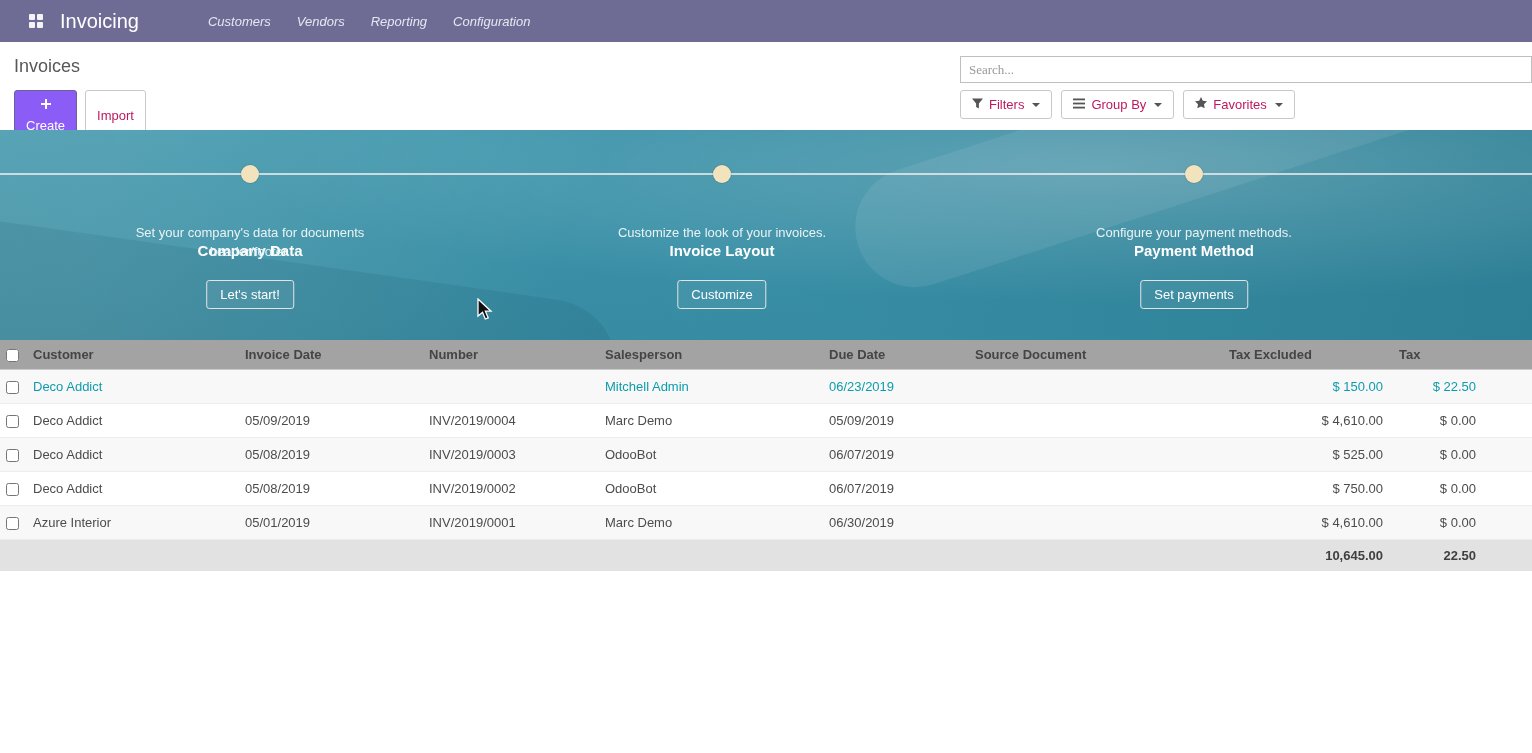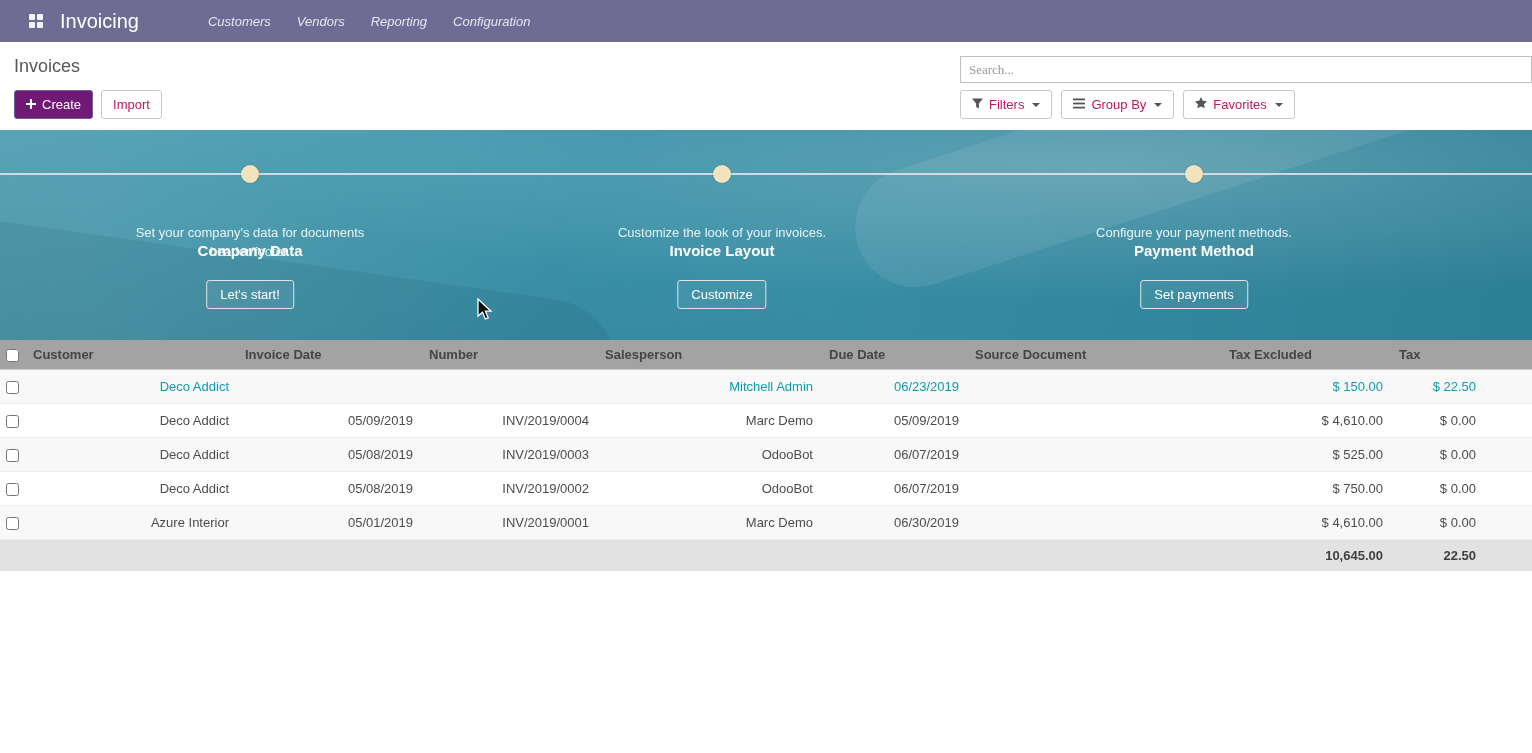--- a/index.html
+++ b/index.html
@@ -38,21 +38,21 @@
   .search-input::placeholder { color: #9a9a9a; }
   .cp-left-buttons { position: absolute; left: 14px; top: 48px; display: flex; gap: 8px; }
   .cp-right-buttons { position: absolute; left: 960px; top: 48px; display: flex; gap: 9px; }
   .btn {
     display: inline-flex; align-items: center; gap: 6px;
     font-family: "Liberation Sans", sans-serif;
     font-size: 13px; padding: 6px 11px; border-radius: 3px;
     border: 1px solid #c9c9c9; background: #ffffff; color: #be185d;
     cursor: pointer; line-height: 15px;
   }
-  .btn-primary { background: #701a75; border-color: #65639a; color: #ffffff; }
+  .btn-primary { background: #8b5cf6; border-color: #65639a; color: #ffffff; flex-direction: column; }
   .caret {
     width: 0; height: 0; display: inline-block;
     border-left: 4px solid transparent; border-right: 4px solid transparent;
     border-top: 4px solid #555; margin-left: 2px;
   }
 
   
   .banner {
     position: relative; height: 210px; overflow: hidden;
     background:
@@ -93,21 +93,21 @@
 
   
   table.invoice-list { width: 1532px; border-collapse: collapse; table-layout: fixed; font-size: 13px; color: #4c4c4c; }
   .invoice-list thead th {
     background: #a3a3a3; border-bottom: 1px solid #cacaca;
     font-weight: bold; color: #454545; text-align: left;
     padding: 7px 8px; white-space: nowrap; overflow: hidden; cursor: pointer;
   }
   .invoice-list tbody td {
     padding: 9px 8px; border-bottom: 1px solid #ededed;
-    white-space: nowrap; overflow: hidden; cursor: pointer; text-align: right;
+    white-space: nowrap; overflow: hidden; cursor: pointer;
   }
   .invoice-list tbody tr:nth-child(odd) { background: #f8f8f8; }
   .invoice-list tbody tr:nth-child(even) { background: #ffffff; }
   .invoice-list .cell-check { text-align: center; padding: 0; cursor: default; }
   .invoice-list input[type="checkbox"] { width: 13px; height: 13px; cursor: pointer; vertical-align: middle; }
   th.num, td.num { text-align: right; }
   tr.row-highlight td { color: #0e9cad; }
   tr.row-highlight td.cell-check { color: inherit; }
   .invoice-list tfoot td {
     background: #e2e2e2; border-top: 1px solid #c8c8c8;

